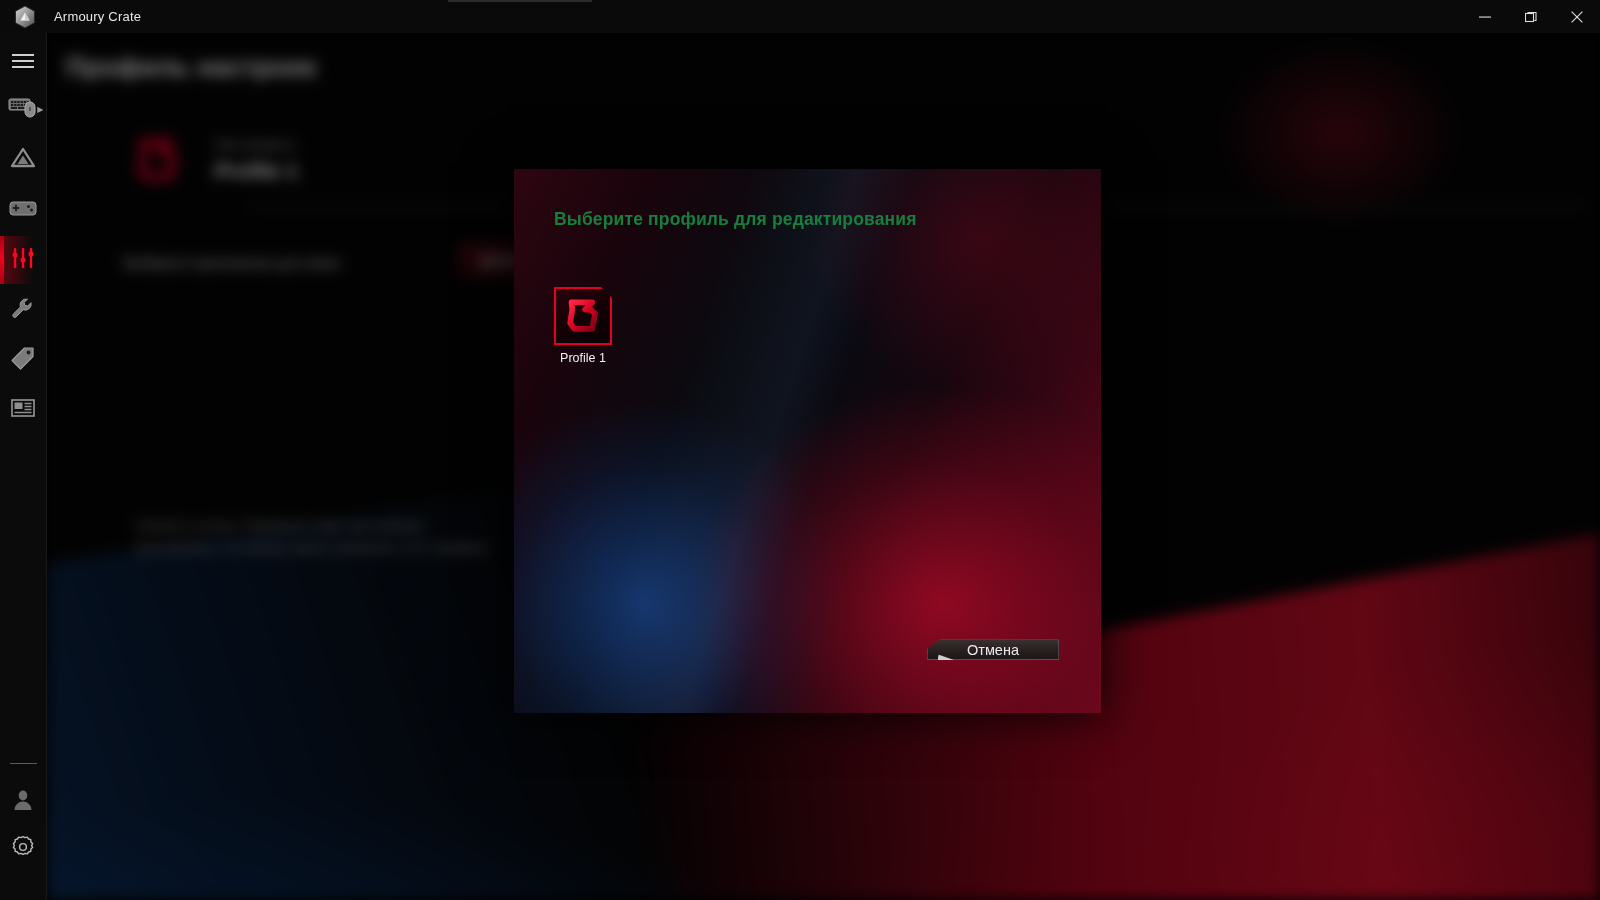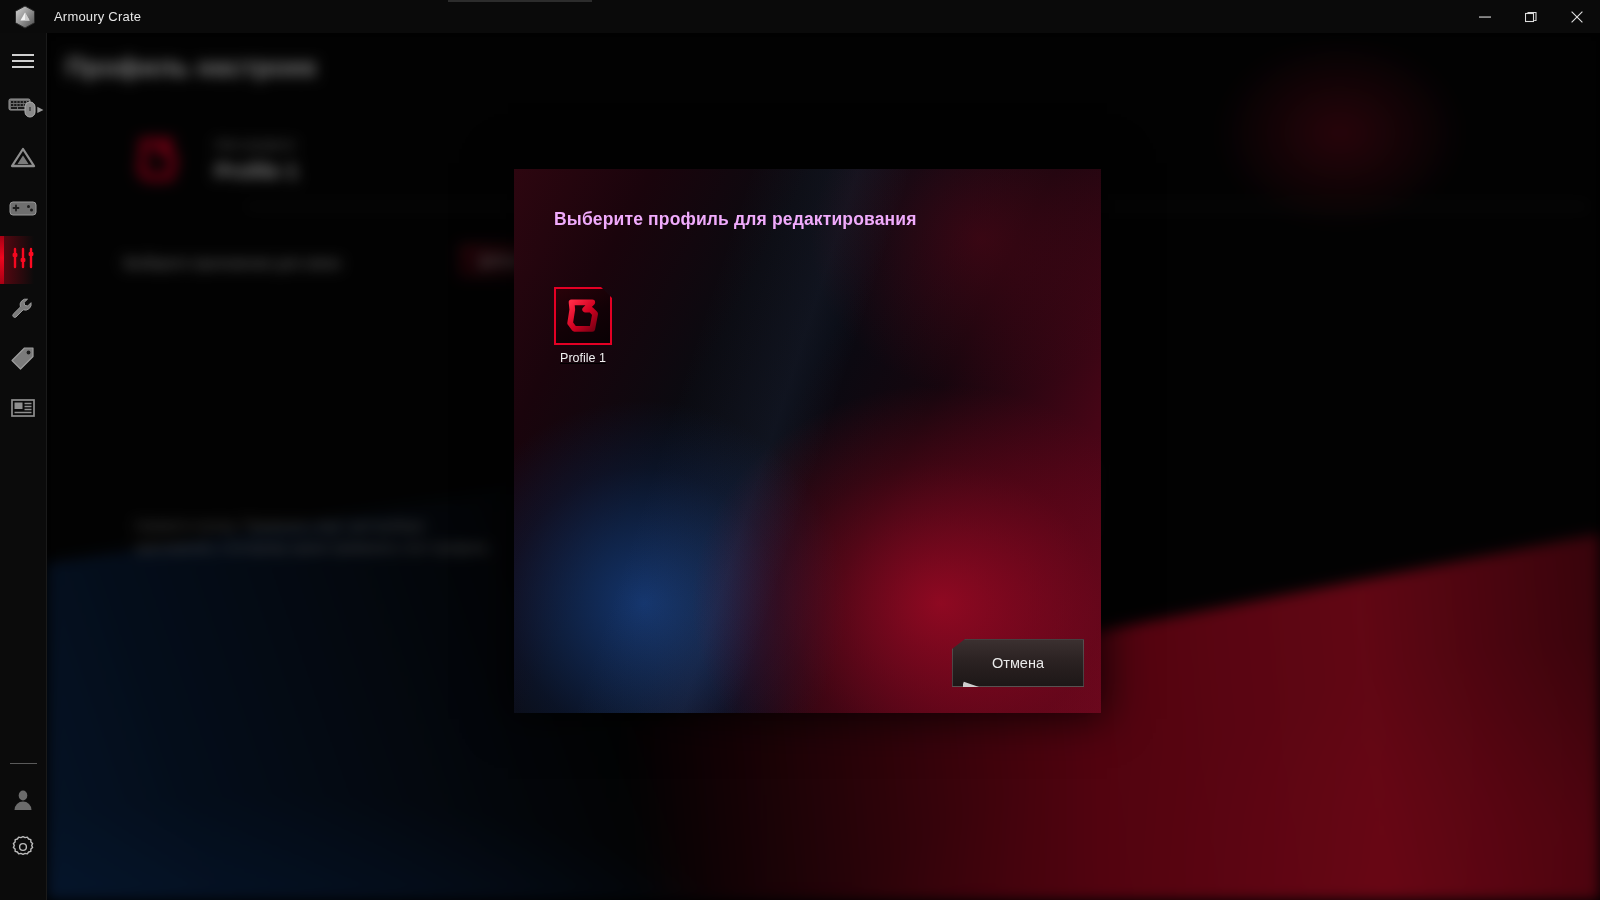--- a/index.html
+++ b/index.html
@@ -214,51 +214,51 @@
   #modal-diag {
     position:absolute; left:-60px; top:-60px; width:520px; height:760px;
     background:linear-gradient(100deg, rgba(255,255,255,0) 40%, rgba(120,150,210,.07) 56%, rgba(255,255,255,0) 64%);
     transform:rotate(8deg);
   }
   #modal-inner { position:absolute; inset:0; }
 
   
   #modal-title {
     position:absolute; left:40px; top:40px;
-    color:#f0abfc; font-size:17.5px; font-weight:700; letter-spacing:.15px;
+    color:#15803d; font-size:17.5px; font-weight:700; letter-spacing:.15px;
   }
 
   
   .notch-btn {
     position:relative;
     display:inline-flex; align-items:center; justify-content:center;
     color:#eaeaea;
     background:linear-gradient(180deg,#3a3a3a 0%,#2a2a2a 42%,#1c1c1c 100%);
     border:1px solid rgba(160,160,160,.30);
     -webkit-clip-path:polygon(13px 0, 100% 0, 100% 100%, 0 100%, 0 10px);
     clip-path:polygon(13px 0, 100% 0, 100% 100%, 0 100%, 0 10px);
   }
   .notch-btn .btn-bevel {
     position:absolute; left:0; bottom:-1px; width:26px; height:9px;
     background:linear-gradient(100deg, rgba(0,0,0,0) 0 40%, rgba(215,215,215,.95) 42% 100%);
     -webkit-clip-path:polygon(0 0, 100% 100%, 0 100%);
     clip-path:polygon(0 0, 100% 100%, 0 100%);
     pointer-events:none;
   }
   #btn-cancel {
-    position:absolute; left:438px; top:470px;
-    width:132px; height:48px;
+    position:absolute; left:413px; top:470px;
+    width:132px; height:21px;
     font-size:14.5px;
     background:linear-gradient(180deg,#3b3030 0%,#2b2222 45%,#1d1717 100%);
   }
 
   
   #profile-list {
     position:absolute; left:40px; top:118px;
-    display:flex; gap:24px;text-decoration:underline;
+    display:flex; gap:24px;
   }
   .profile-tile {
     width:58px;
     display:flex; flex-direction:column; align-items:center;
   }
   .tile-thumb {
     position:relative;
     width:58px; height:58px;
     background:linear-gradient(150deg,#2a0209 0%,#120106 55%,#090104 100%);
     border:2px solid #e30024;

